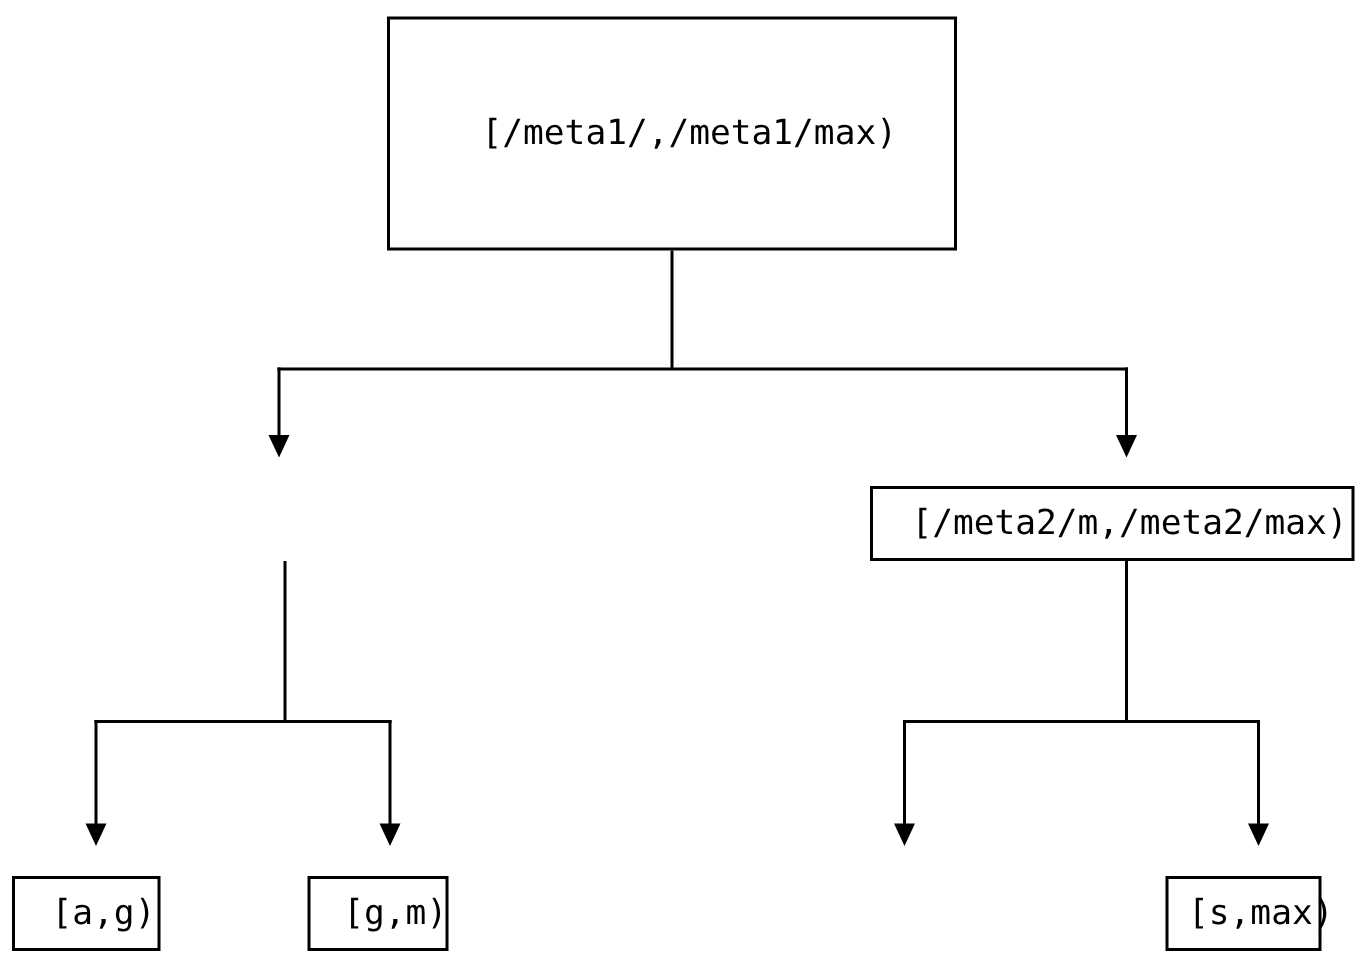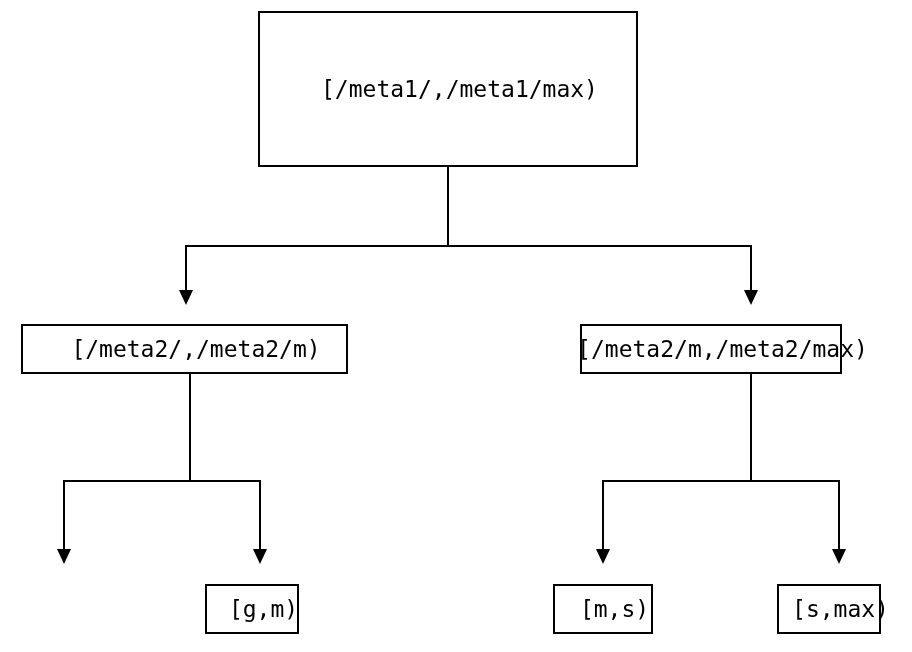--- a/index.html
+++ b/index.html
@@ -55,48 +55,45 @@
     <span>[/meta1/,/meta1/max)</span>
   </div>
 
   <div class="edge-v" style="left:447px; top:167px; height:79px;"></div>
   <div class="edge-h" style="left:185px; top:245px; width:567px;"></div>
   <div class="edge-v" style="left:185px; top:245px; height:46px;"></div>
   <div class="arrow" style="left:179px; top:290px;"></div>
   <div class="edge-v" style="left:750px; top:245px; height:46px;"></div>
   <div class="arrow" style="left:744px; top:290px;"></div>
 
-  <div class="node" style="left:21px; top:324px; width:327px; height:50px;">
-    <span>[/meta2/,/meta2/m)</span>
-  </div>
 
-  <div class="node" style="left:580px; top:324px; width:262px; height:50px;">
+  <div class="node" style="left:580px; top:324px; width:323px; height:50px;">
     <span>[/meta2/m,/meta2/max)</span>
   </div>
 
   <div class="edge-v" style="left:189px; top:374px; height:108px;"></div>
   <div class="edge-h" style="left:63px; top:480px; width:198px;"></div>
   <div class="edge-v" style="left:63px; top:480px; height:70px;"></div>
   <div class="arrow" style="left:57px; top:549px;"></div>
   <div class="edge-v" style="left:259px; top:480px; height:70px;"></div>
   <div class="arrow" style="left:253px; top:549px;"></div>
 
   <div class="edge-v" style="left:750px; top:374px; height:108px;"></div>
   <div class="edge-h" style="left:602px; top:480px; width:238px;"></div>
   <div class="edge-v" style="left:602px; top:480px; height:70px;"></div>
   <div class="arrow" style="left:596px; top:549px;"></div>
   <div class="edge-v" style="left:838px; top:480px; height:70px;"></div>
   <div class="arrow" style="left:832px; top:549px;"></div>
 
+  <div class="node" style="left:8px; top:584px; width:99px; height:50px;">
+    <span>[a,g)</span>
+  </div>
 
   <div class="node" style="left:205px; top:584px; width:94px; height:50px;">
     <span>[g,m)</span>
   </div>
 
-  <div class="node" style="left:553px; top:584px; width:100px; height:50px;">
-    <span>[m,s)</span>
-  </div>
 
   <div class="node" style="left:777px; top:584px; width:104px; height:50px;">
     <span>[s,max)</span>
   </div>
 
 </div>
 
 </body></html>

